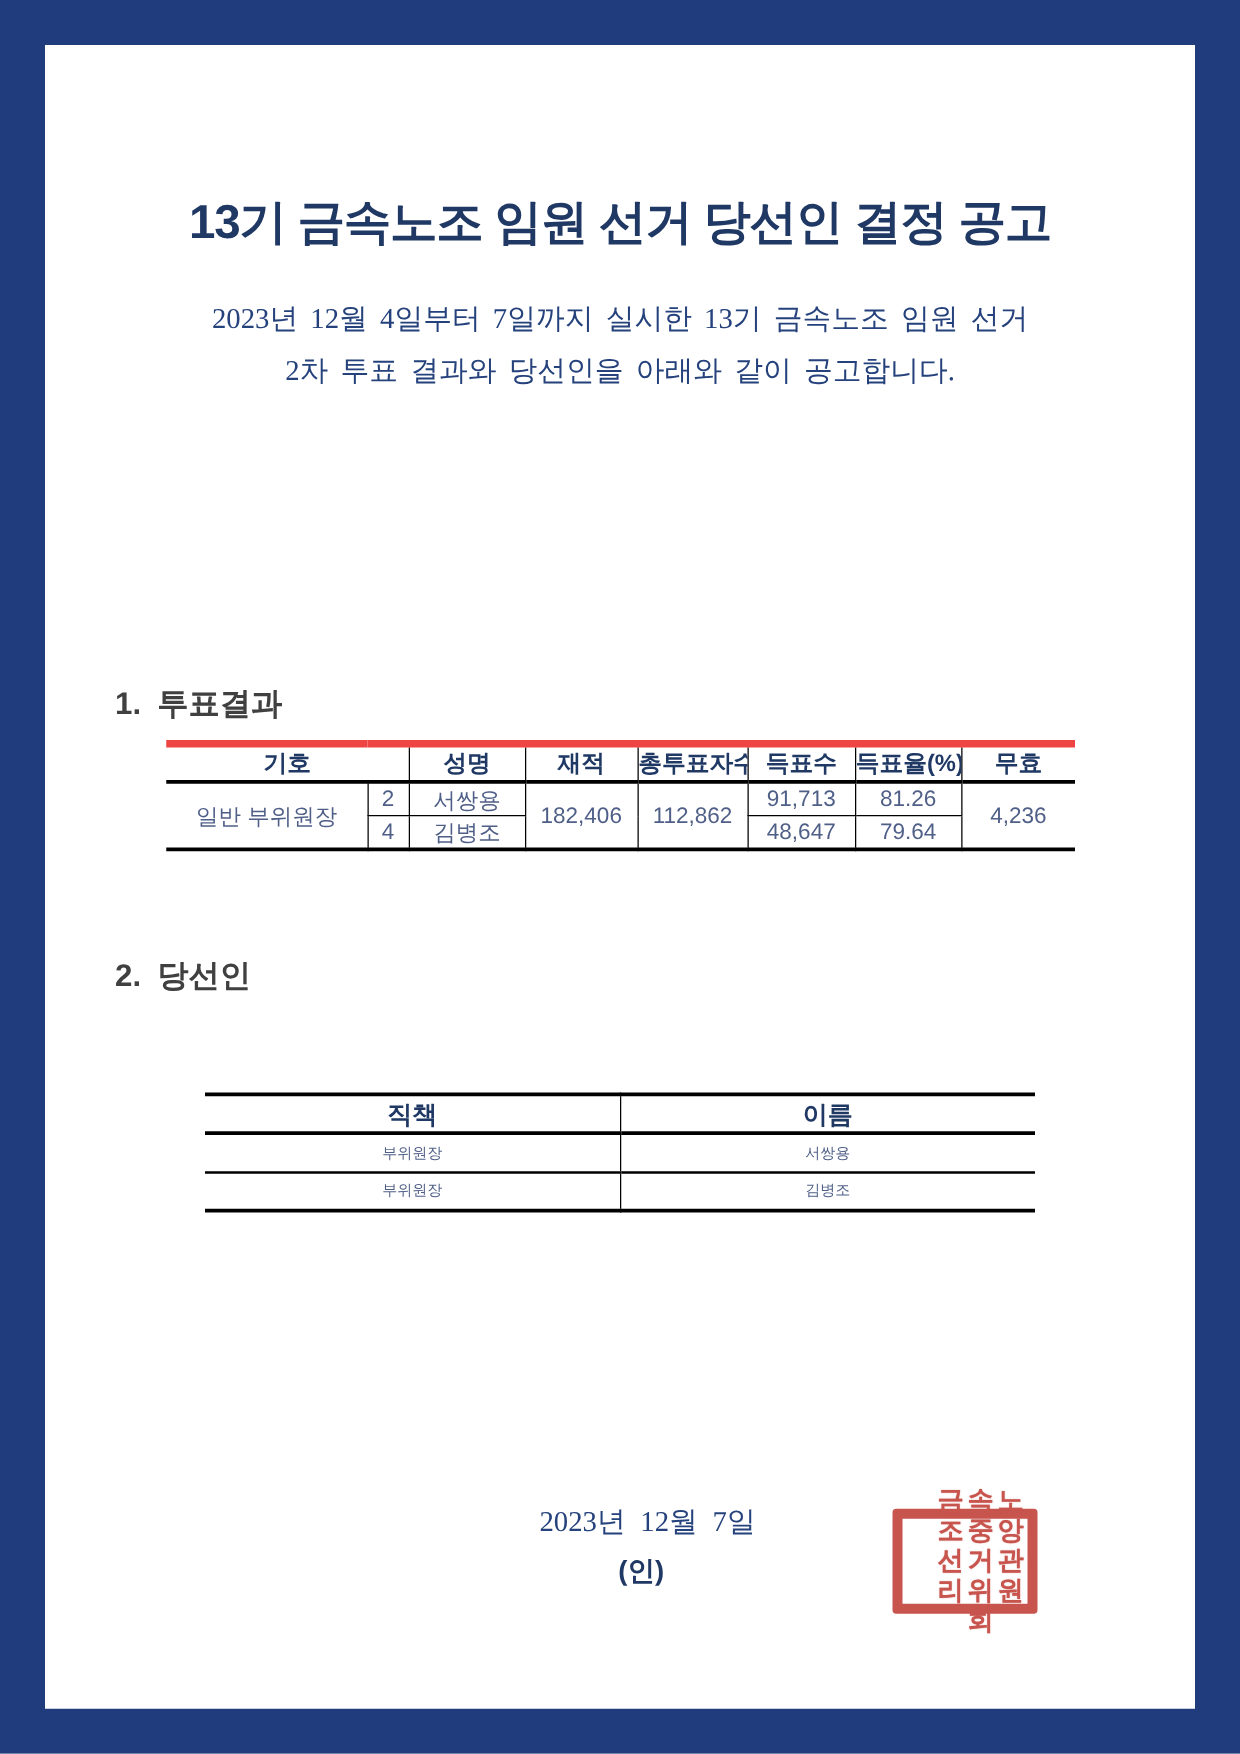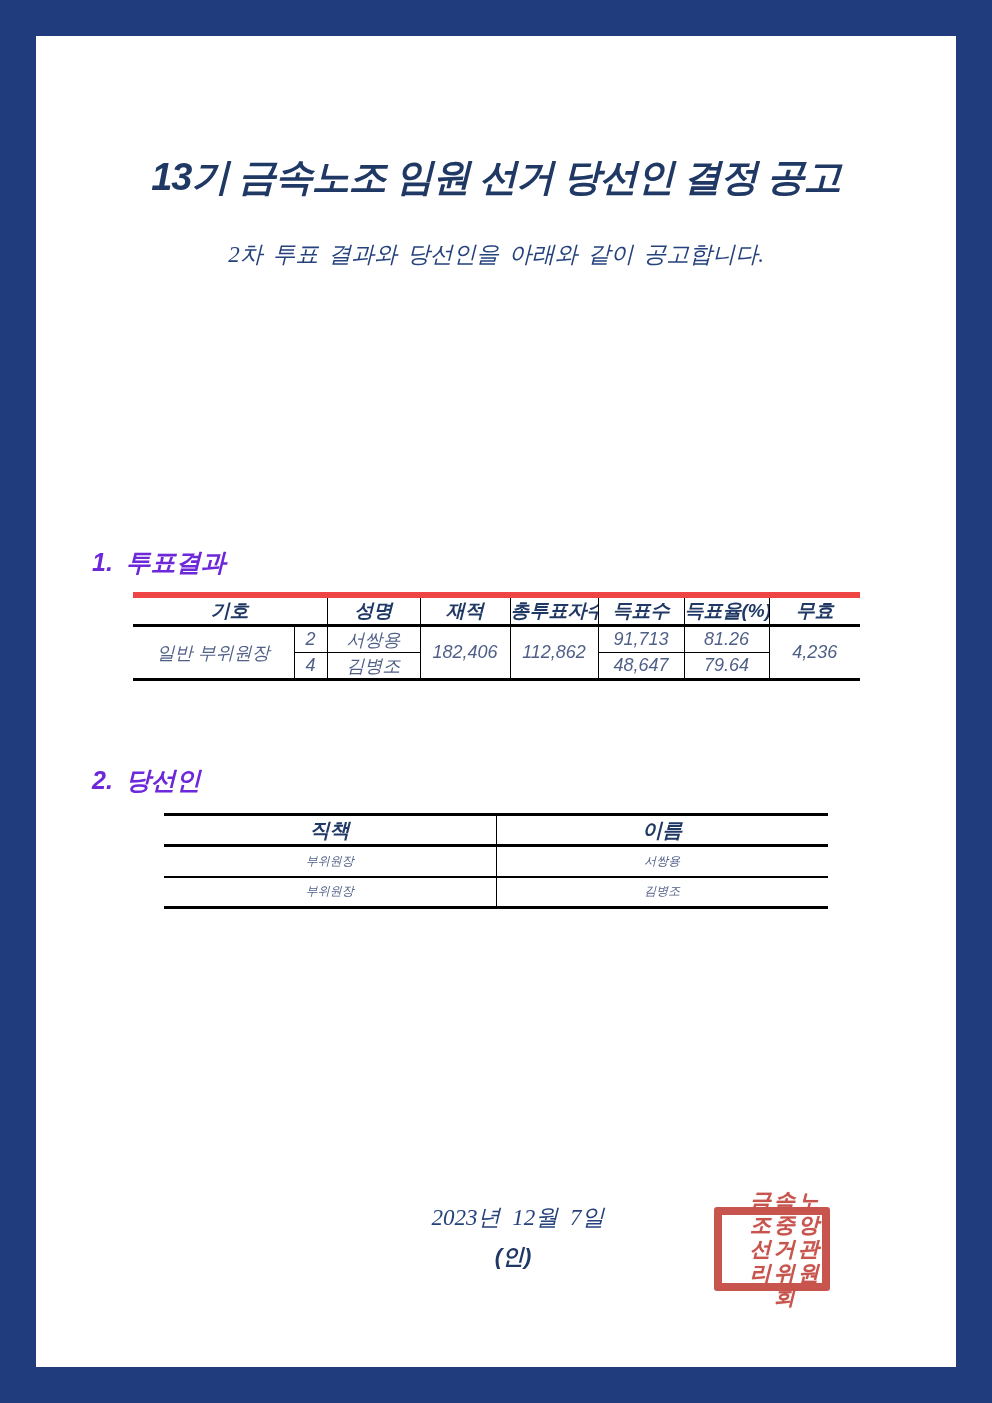--- a/index.html
+++ b/index.html
@@ -3,21 +3,20 @@
 <meta charset="utf-8">
 <style>
   * { margin:0; padding:0; box-sizing:border-box; }
   html,body { background:#e8e8e8; }
   .page {
     position:relative;
     width:992px; height:1403px;
     background:#213c7d;
     font-family:"Liberation Sans", sans-serif;
     overflow:hidden;
-    font-style:italic;
   }
   .sheet {
     position:absolute; left:36px; top:36px; right:36px; bottom:36px;
     background:#ffffff;
   }
   .abs { position:absolute; }
 
   
   .doc-title {
     top:116px; left:0; width:100%;
@@ -32,21 +31,21 @@
     font-family:"Liberation Serif", serif;
     font-size:23px; line-height:42px;
     color:#25427c;
     word-spacing:4px;
   }
 
   
   .section-heading {
     left:56px;
     font-size:25px; font-weight:bold;
-    color:#6d28d9;
+    color:#404040;
     word-spacing:6px;
   }
   .sec1 { top:510px; }
   .sec2 { top:728px; }
 
   
   table { border-collapse:collapse; table-layout:fixed; }
   th, td {
     padding:0; text-align:center; vertical-align:middle;
     overflow:hidden; white-space:nowrap;
@@ -54,21 +53,21 @@
   th { font-size:19px; font-weight:bold; color:#1f3864; }
   td { font-size:18px; font-weight:normal; color:#4f5f87; }
 
   .t1 { left:97px; top:556px; width:727px; }
   .t1 tr.hdr th { height:30px; border-bottom:3px solid #000; }
   .t1 { border-top:6px solid #ef4444; border-bottom:3px solid #000; }
   .t1 td { height:27px; }
   .t1 th + th, .t1 td.vl { border-left:1px solid #000;margin-left:24px; }
   .t1 td.rb { border-bottom:1px solid #000; }
 
-  .t2 { left:128px; top:777px; width:664px; border-top:3px solid #000; border-bottom:3px solid #000; }
+  .t2 { left:128px; top:838px; width:664px; border-top:3px solid #000; border-bottom:3px solid #000; }
   .t2 th { height:31px; border-bottom:3px solid #000; font-size:20px; }
   .t2 td { height:31px; font-size:12px; }
   .t2 th + th, .t2 td + td { border-left:1px solid #000; }
   .t2 tr.r1 td { border-bottom:2px solid #000; }
 
   
   .doc-date {
     top:1166px; left:0; width:100%;
     text-align:center;
     font-family:"Liberation Serif", serif;
@@ -111,20 +110,21 @@
 </style>
 </head>
 <body>
 
 <div class="page">
   <div class="sheet">
 
     <div class="abs doc-title">13기 금속노조 임원 선거 당선인 결정 공고</div>
 
     <div class="abs doc-subtitle">
+      <div>2023년 12월 4일부터 7일까지 실시한 13기 금속노조 임원 선거</div>
       <div>2차 투표 결과와 당선인을 아래와 같이 공고합니다.</div>
     </div>
 
     <div class="abs section-heading sec1">1. 투표결과</div>
 
     <table class="abs t1">
       <colgroup>
         <col style="width:161px">
           <col style="width:33px">
           <col style="width:93px">

